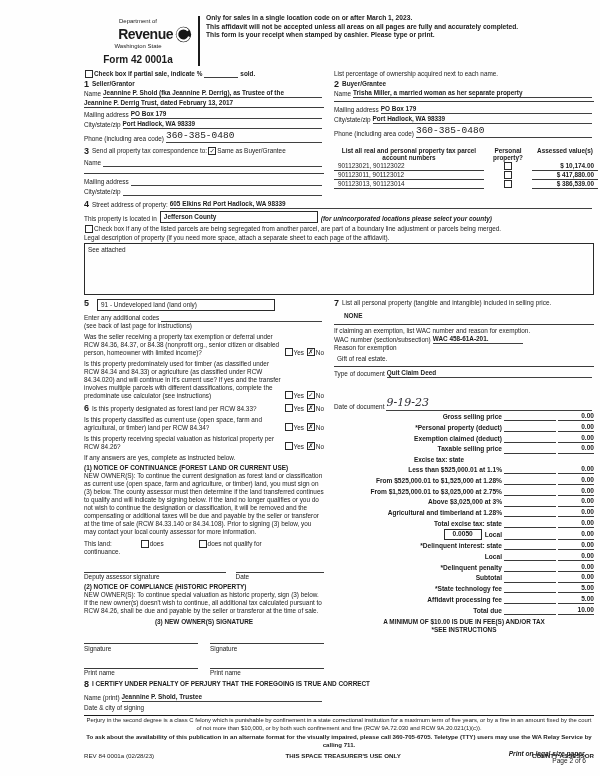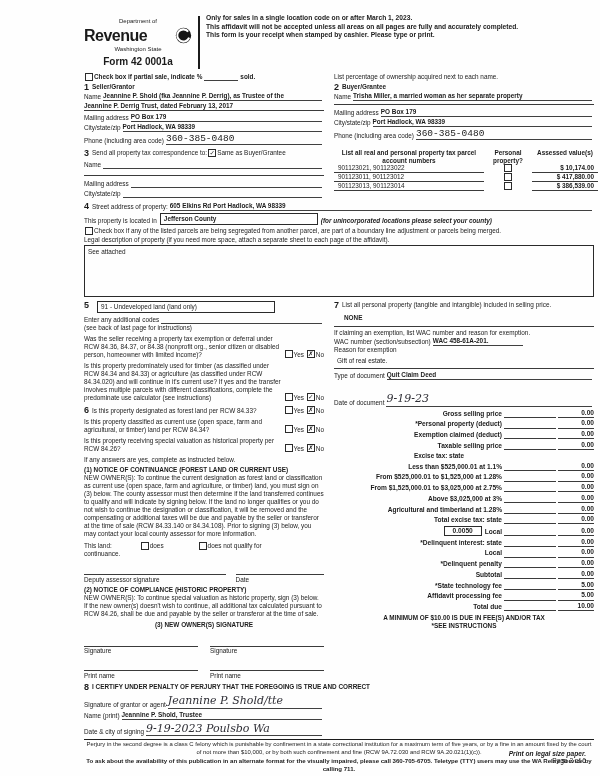--- a/index.html
+++ b/index.html
@@ -16,21 +16,21 @@
   .secnum{font-weight:bold;font-size:9px;margin-right:3px;line-height:1;}
   .cb{display:inline-block;width:6px;height:6px;border:1px solid #2a2a2a;font-size:6.5px;
       line-height:6px;text-align:center;vertical-align:-1px;margin:0 1px;overflow:hidden;}
   .mono{font-family:"Liberation Mono",monospace;}
   .hw{font-family:"DejaVu Serif",serif;font-style:italic;font-size:9px;color:#2e2e35;}
   .hwbig{font-size:11px;}
   
   .hdr{display:flex;align-items:flex-start;}
   .logo{width:108px;text-align:center;flex:none;padding-top:4px;}
   .logo .l1{font-size:6px;}
-  .logo .l2{font-size:16px;font-weight:bold;letter-spacing:-0.5px;display:flex;align-items:center;justify-content:space-between;gap:2px;}
+  .logo .l2{font-size:14px;font-weight:bold;letter-spacing:-0.5px;display:flex;align-items:center;justify-content:flex-end;gap:2px;}
   .logo .l3{font-size:6px;}
   .logo .l4{font-size:10px;font-weight:bold;margin-top:3px;}
   .hdiv{width:2px;background:#1b1b1b;align-self:stretch;margin:2px 6px 0 6px;flex:none;}
   .titleblk .t1{font-size:15.5px;font-weight:bold;letter-spacing:-0.3px;line-height:1.05;}
   .titleblk .rcw{font-size:7.5px;font-weight:bold;}
   .titleblk .note{font-size:6.7px;font-weight:bold;line-height:1.3;}
   
   .cols{display:flex;}
   .colL{width:240px;flex:none;margin-right:10px;}
   .colR{flex:1;}
@@ -342,21 +342,21 @@
         <span class="lbl">WAC number (section/subsection)</span>
         <span class="line b" style="max-width:90px;">WAC 458-61A-201.</span>
       </div>
       <div>Reason for exemption</div>
       <div style="margin:3px 0 3px 3px;">Gift of real estate.</div>
       <div class="hr"></div>
       <div class="row" style="margin-top:2px;">
         <span class="lbl">Type of document</span>
         <span class="line b">Quit Claim Deed</span>
       </div>
-      <div class="row" style="margin-top:12px;">
+      <div class="row" style="margin-top:18px;">
         <span class="lbl">Date of document</span>
         <span class="line hw hwbig">9-19-23</span>
       </div>
 
       <div class="fin">
             <span class="finlbl">Gross selling price</span>
             <span class="finline"></span>
             <span class="finval">0.00</span>
           </div>
       <div class="fin">
@@ -452,31 +452,26 @@
     </div>
   </div>
 
   <div style="margin-top:3px;">
     <div class="row vtop">
       <span class="secnum">8</span>
       <span class="b">I CERTIFY UNDER PENALTY OF PERJURY THAT THE FOREGOING IS TRUE AND CORRECT</span>
     </div>
     <div class="cols" style="margin-top:2px;">
       <div class="colL">
-        <div class="row">
-          <span class="lbl">Signature of grantor or agent</span>
-          <span class="line hw hwbig">Jeannine P. Shold/tte</span>
-        </div>
         <div class="row" style="margin-top:2px;">
           <span class="lbl">Name (print)</span>
           <span class="line b">Jeannine P. Shold, Trustee</span>
         </div>
         <div class="row" style="margin-top:2px;">
           <span class="lbl">Date &amp; city of signing</span>
-          <span class="line hw hwbig">9-19-2023  Poulsbo Wa</span>
         </div>
       </div>
     </div>
   </div>
 
   <div style="border-top:1.5px solid #1b1b1b;margin-top:3px;padding-top:1px;font-size:5.9px;text-align:center;">Perjury in the second degree is a class C felony which is punishable by confinement in a state correctional institution for a maximum term of five years, or by a fine in an amount fixed by the court of not more than $10,000, or by both such confinement and fine (RCW 9A.72.030 and RCW 9A.20.021(1)(c)).</div>
   <div class="b ctr" style="font-size:6.1px;margin-top:1px;">To ask about the availability of this publication in an alternate format for the visually impaired, please call 360-705-6705. Teletype (TTY) users may use the WA Relay Service by calling 711.</div>
 
   <div class="footrow">
     <span>REV 84 0001a  (02/28/23)</span>

